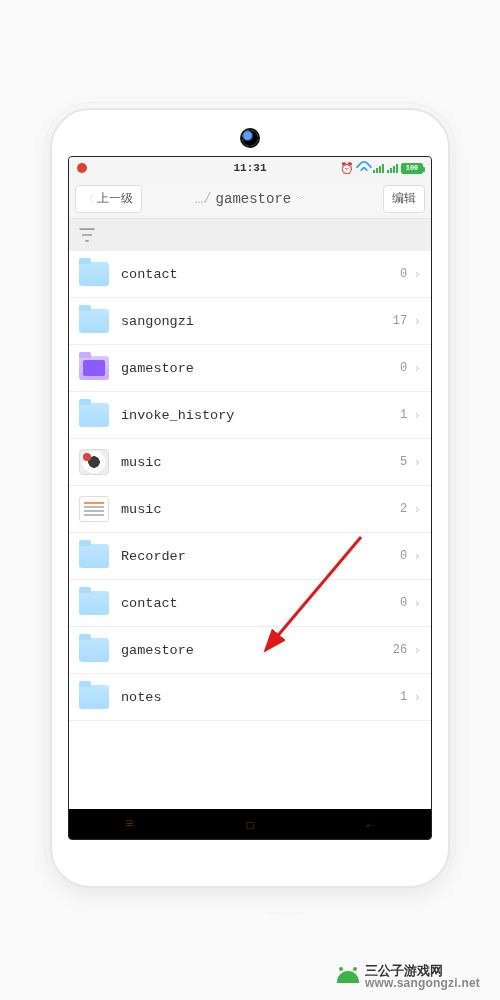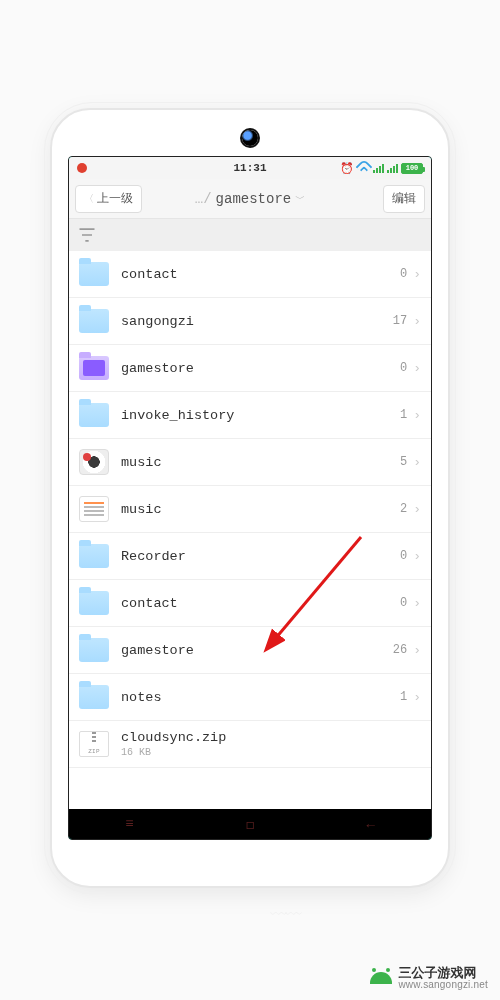--- a/index.html
+++ b/index.html
@@ -137,30 +137,30 @@
   }
   .soft span{color:#5a1f1f;font-size:14px;}
   
   .arrow-ann {
     position:absolute;
     left:192px; top:370px;
     pointer-events:none;
   }
   
   .wm {
-    position:absolute; right:12px; bottom:10px;
+    position:absolute; right:20px; bottom:10px;
     display:flex; align-items:center; gap:6px;
     font-size:12px; color:#333;
   }
   .wm .dome{width:22px;height:12px;background:#3cb34b;border-radius:12px 12px 0 0;position:relative;}
   .wm .dome::before,.wm .dome::after{content:"";position:absolute;top:-4px;width:4px;height:4px;border-radius:50%;background:#3cb34b;}
   .wm .dome::before{left:2px;} .wm .dome::after{right:2px;}
   .wm .txt{display:flex;flex-direction:column;line-height:1.05;}
   .wm .cn{font-weight:700;font-size:13px;}
-  .wm .en{font-size:10px;color:#888;letter-spacing:0.2px;}
+  .wm .en{font-size:12px;color:#888;letter-spacing:0.2px;font-weight:bold;}
   
   .squig{position:absolute;right:200px;bottom:80px;color:#eee;font-size:18px;letter-spacing:-3px;}
 </style>
 </head>
 <body>
 
 <div class="phone">
   <div class="camera"></div>
 
   <div class="screen">
@@ -285,26 +285,20 @@
           </div>
         </div>
         <div class="row">
           <div class="folder"></div>
           <div class="name">notes</div>
           <div class="meta">
             <span class="cnt">1</span>
             <span class="arr">›</span>
           </div>
         </div>
-        <div class="row">
-          <div class="ficon zip">
-            <span class="ziptxt">ZIP</span>
-          </div>
-          <div class="name">cloudsync.zip<span class="sub">16 KB</span></div>
-        </div>
       </div>
 
     <div class="soft">
       <span>≡</span>
       <span>◻</span>
       <span>←</span>
     </div>
 
     <svg class="arrow-ann" width="110" height="130">
       <defs>

